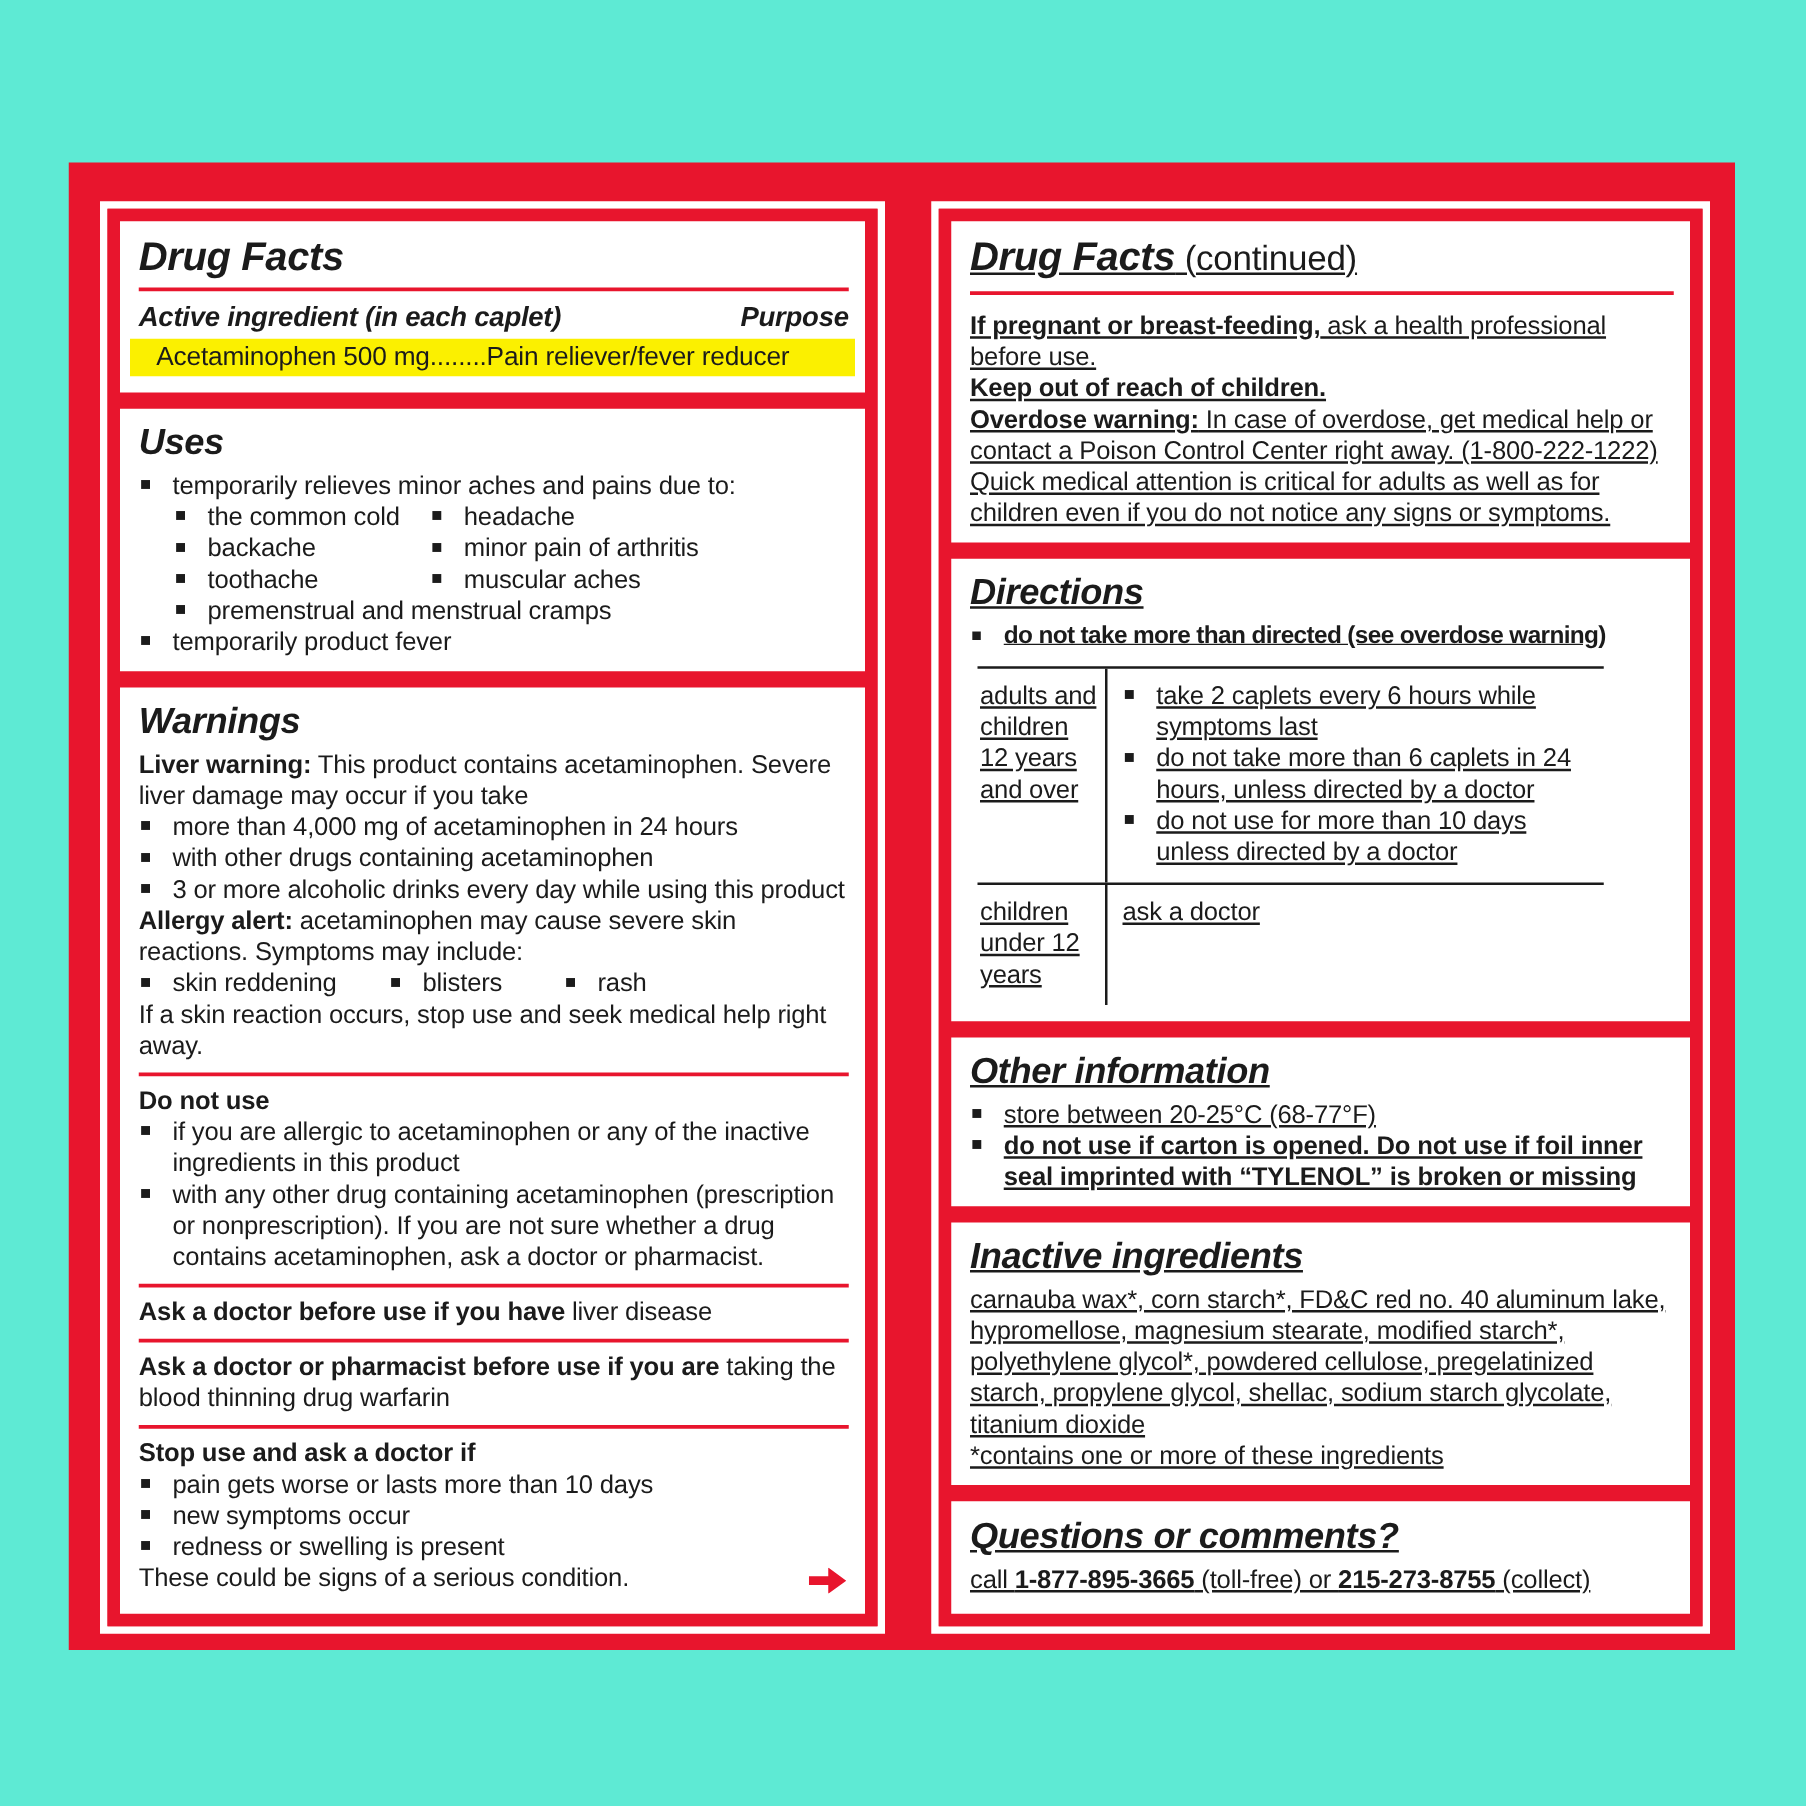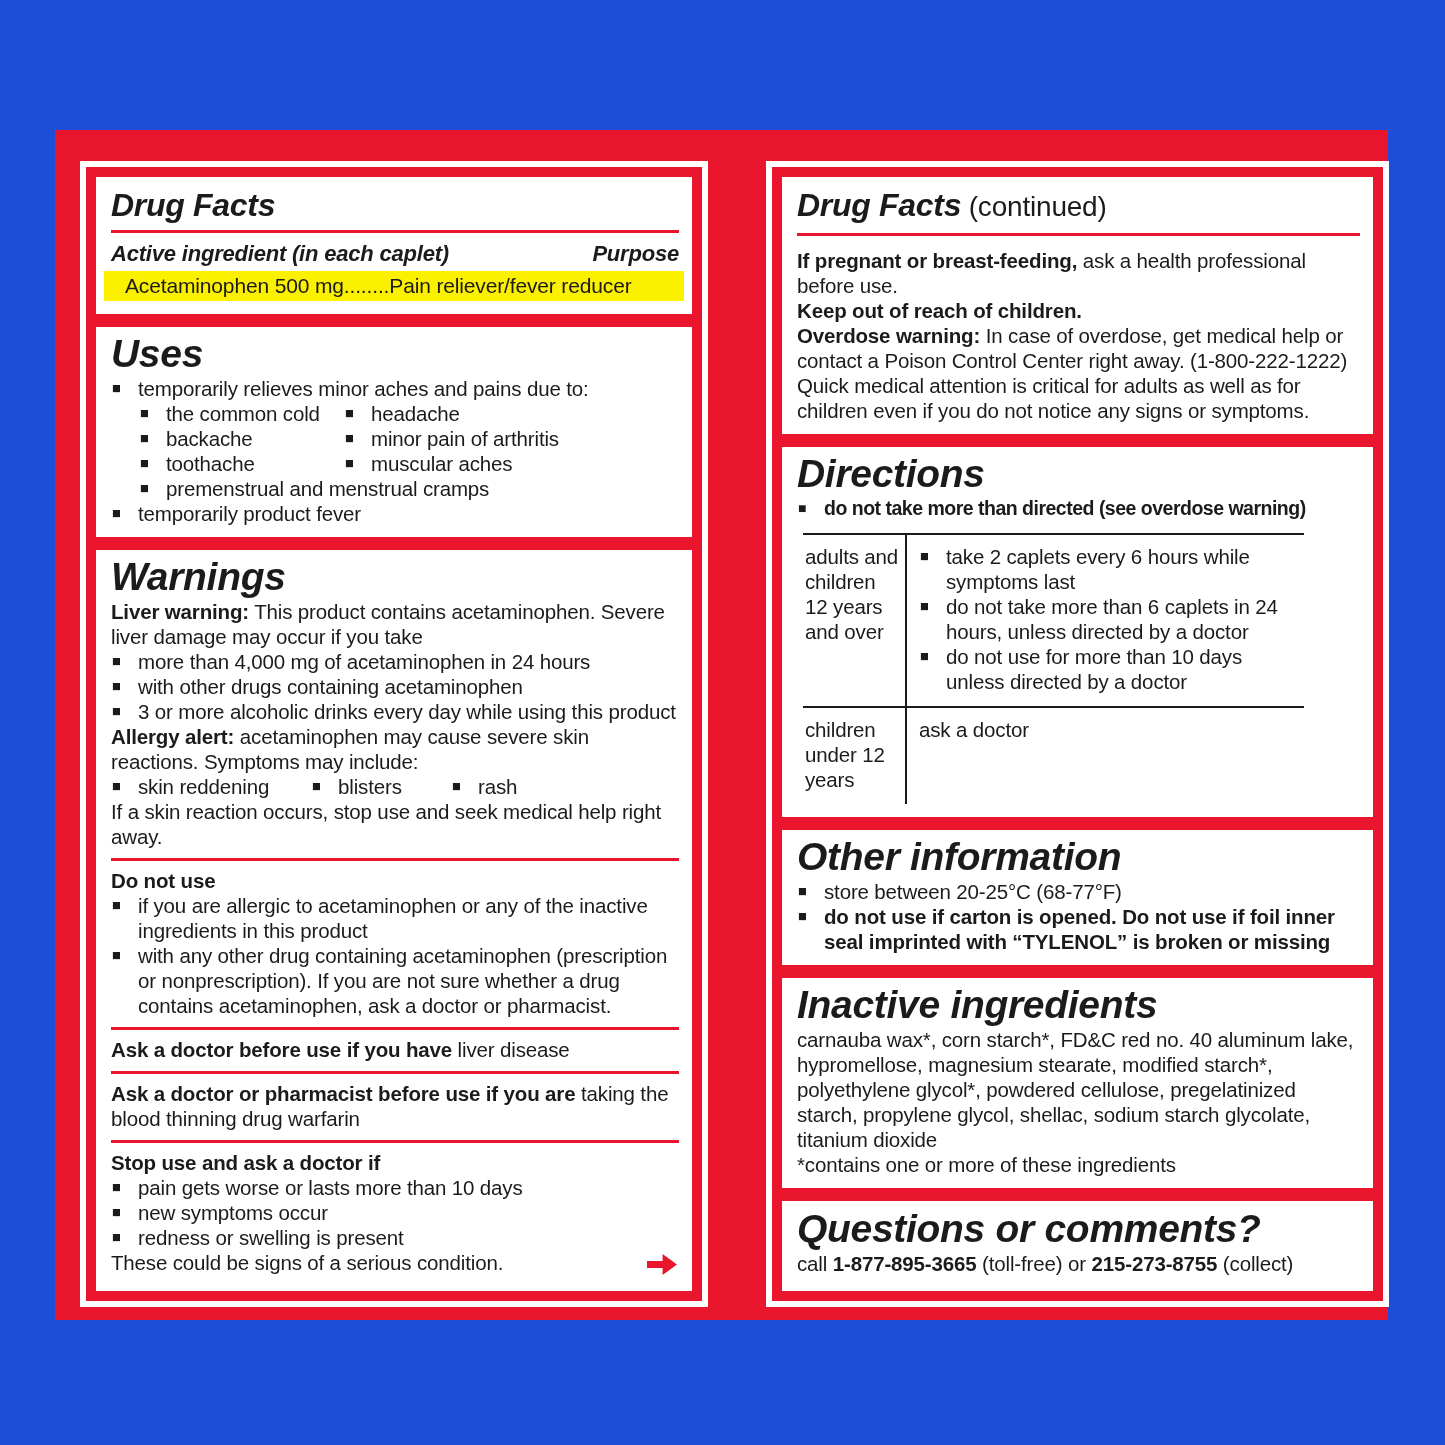--- a/index.html
+++ b/index.html
@@ -8,48 +8,48 @@
     --text:#1b1b1b;
   }
   *{box-sizing:border-box;}
   html,body{margin:0;padding:0;}
   body{
     width:1445px;height:1445px;background:#ffffff;
     font-family:"Liberation Sans","DejaVu Sans",sans-serif;
     color:var(--text);
     font-size:20.5px;line-height:25px;letter-spacing:-0.15px;
   }
-  .page{position:relative;width:1445px;height:1445px;background:#1d4ed8;overflow:hidden;}
+  .page{position:relative;width:1445px;height:1445px;background:#5eead4;overflow:hidden;}
   .sheet{
     position:absolute;left:55px;top:130px;width:1333px;height:1190px;
     background:var(--red);
   }
   .col{
     position:absolute;top:31px;height:1146px;
     border:6px solid #ffffff;
     background:var(--red);
   }
   .col-left{left:25px;width:628px;}
-  .col-right{left:711px;width:623px;}
+  .col-right{left:690px;width:623px;text-decoration:underline;}
   .col-inner{
     width:100%;height:100%;
     background:var(--red);
     padding:10px;
     display:flex;flex-direction:column;gap:13px;
   }
   .box{
     background:#ffffff;
     padding:9px 13px 11px 15px;
     flex:0 0 auto;
     overflow:hidden;
   }
   .grow{flex:1 1 auto;}
   .h1{font-size:32px;line-height:38px;font-weight:bold;font-style:italic;letter-spacing:-0.3px;}
   .h1-cont{font-size:28px;font-weight:normal;font-style:normal;letter-spacing:-0.2px;}
-  .h2{font-size:39px;line-height:34px;font-weight:bold;font-style:italic;letter-spacing:-0.3px;margin:1px 0 5px;}
+  .h2{font-size:29px;line-height:34px;font-weight:bold;font-style:italic;letter-spacing:-0.3px;margin:1px 0 5px;}
   .rule{border:none;border-top:3px solid var(--red);margin:6px 0 8px;}
   .rule-hdr{border:none;border-top:3px solid var(--red);margin:9px 0 12px;}
   .tr{border:none;border-top:3px solid var(--red);margin:9px 0 7px;}
   p{margin:0;}
   b,.bold{font-weight:bold;}
   .ai-row{
     display:flex;justify-content:space-between;align-items:baseline;
     font-size:22px;font-weight:bold;font-style:italic;
     margin:4px 0 5px;letter-spacing:-0.2px;gap:42px;
   }

